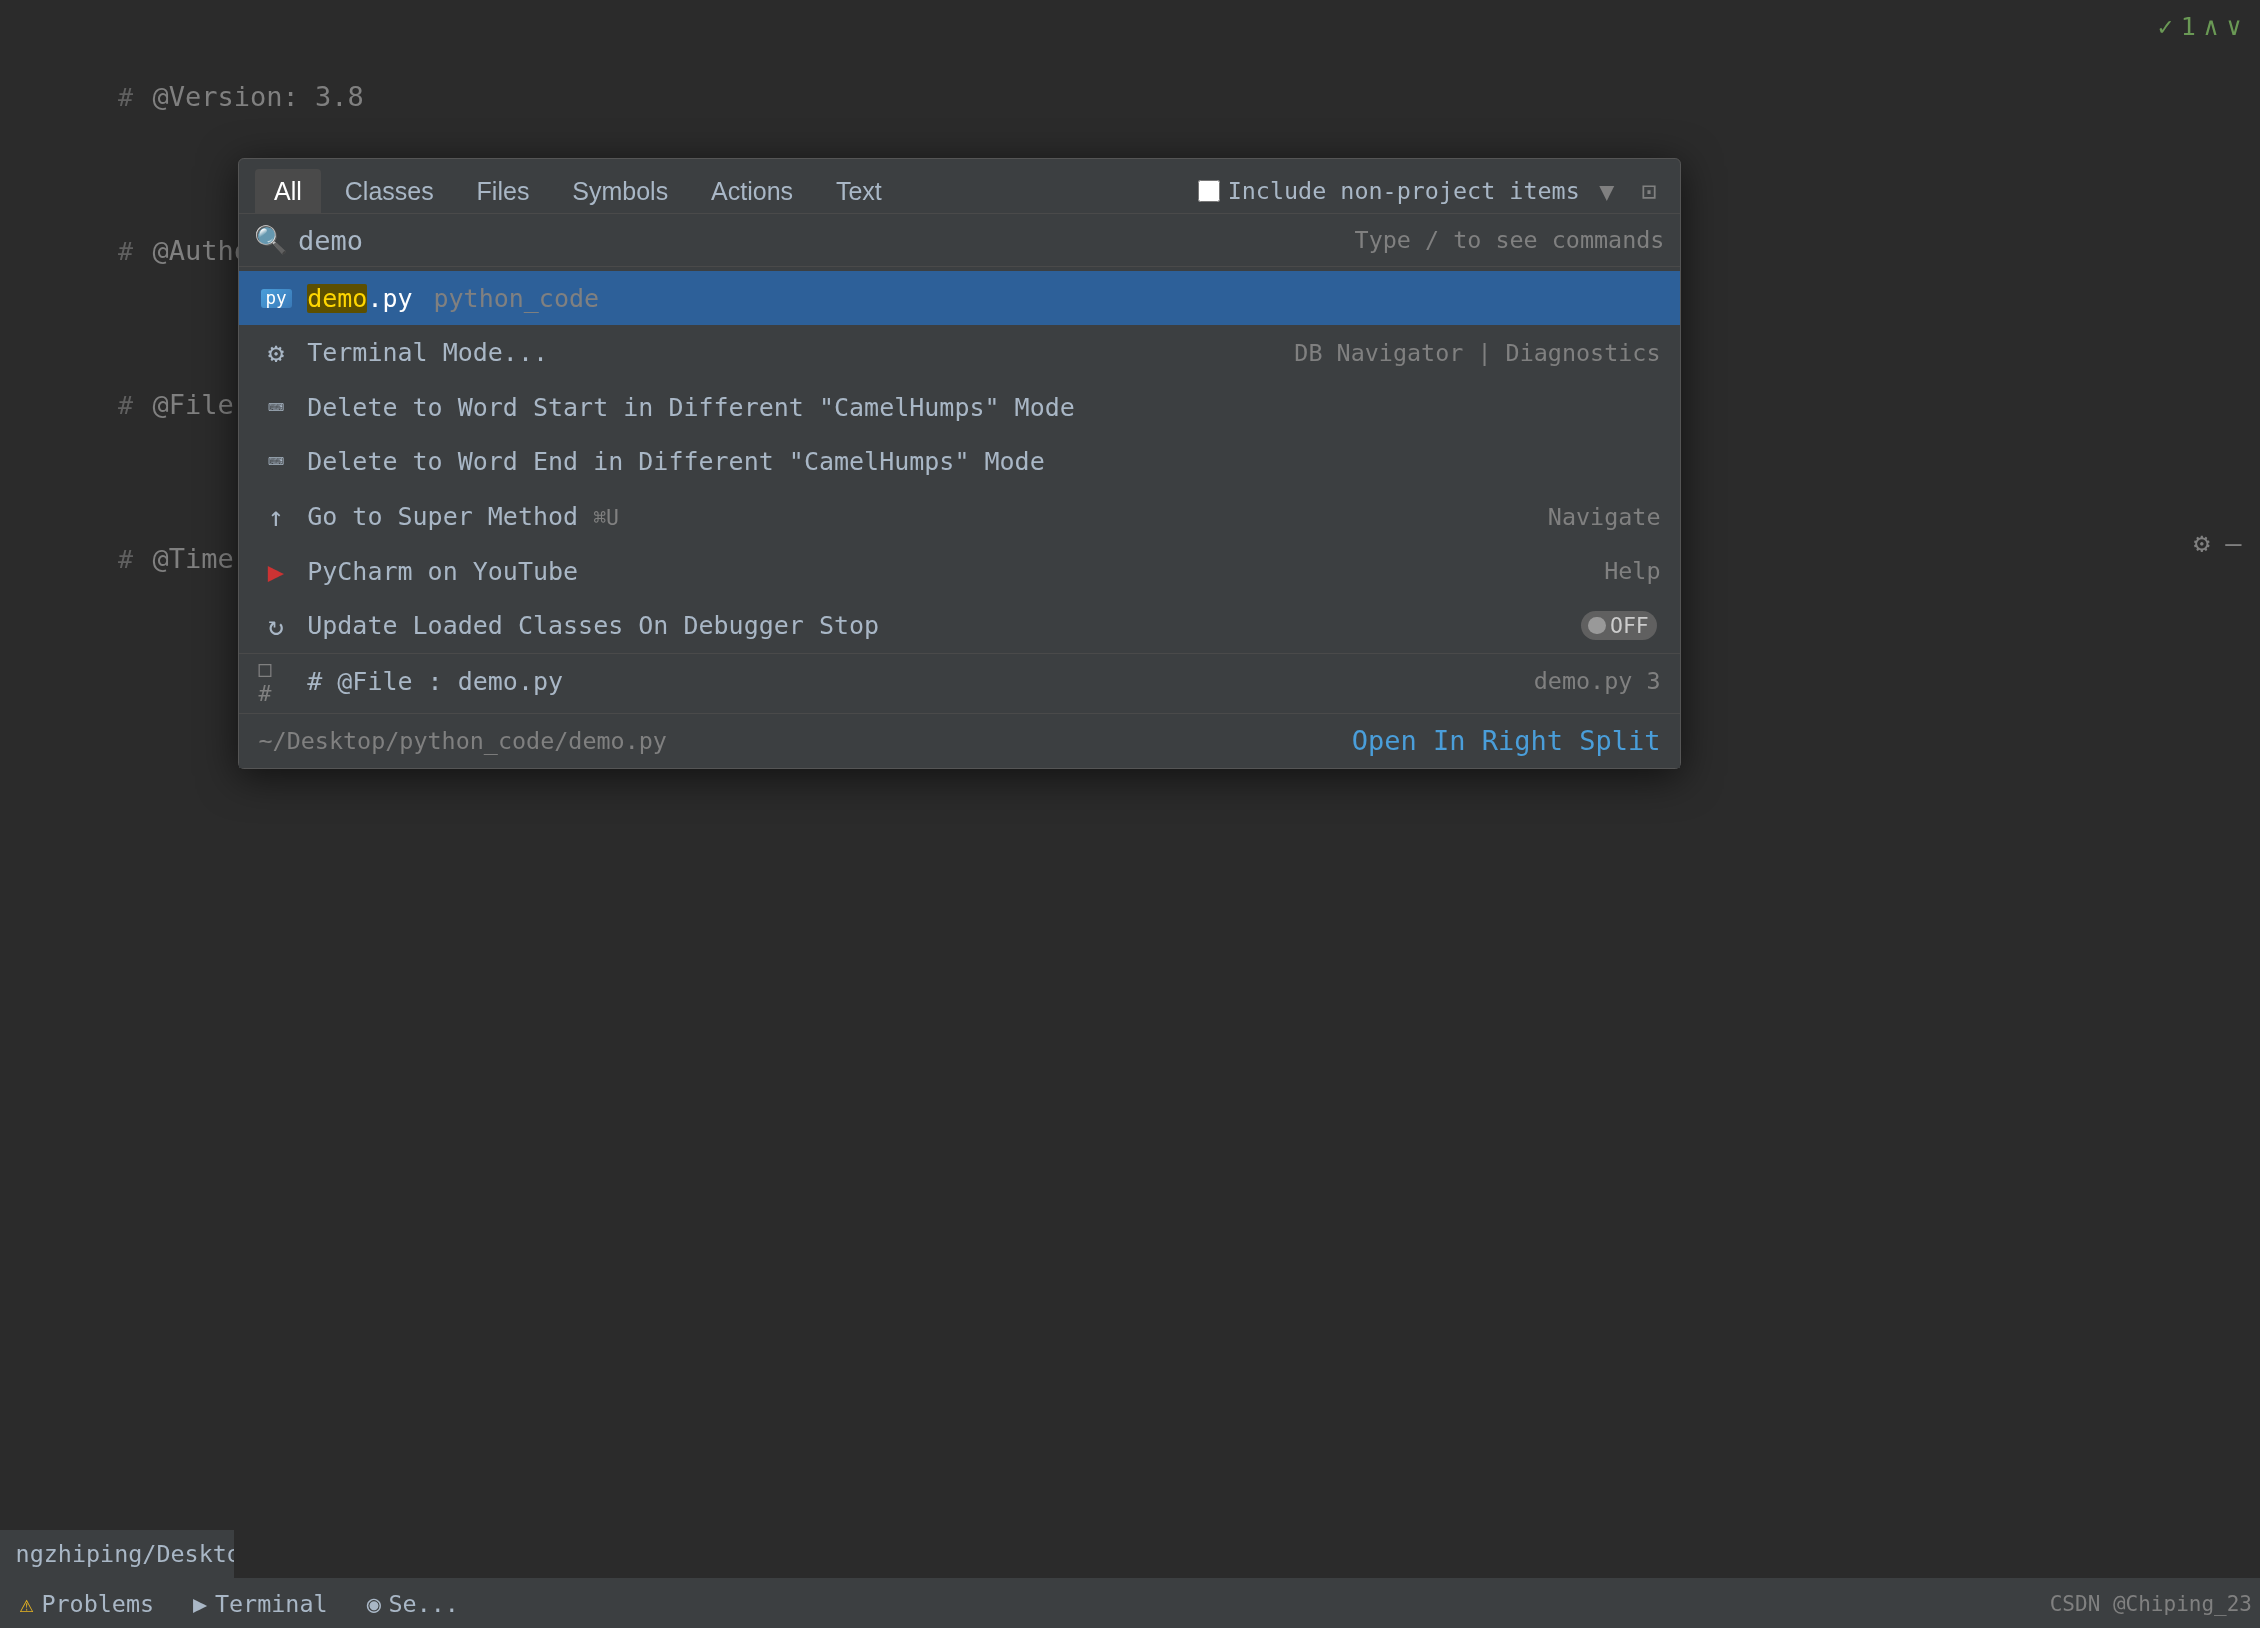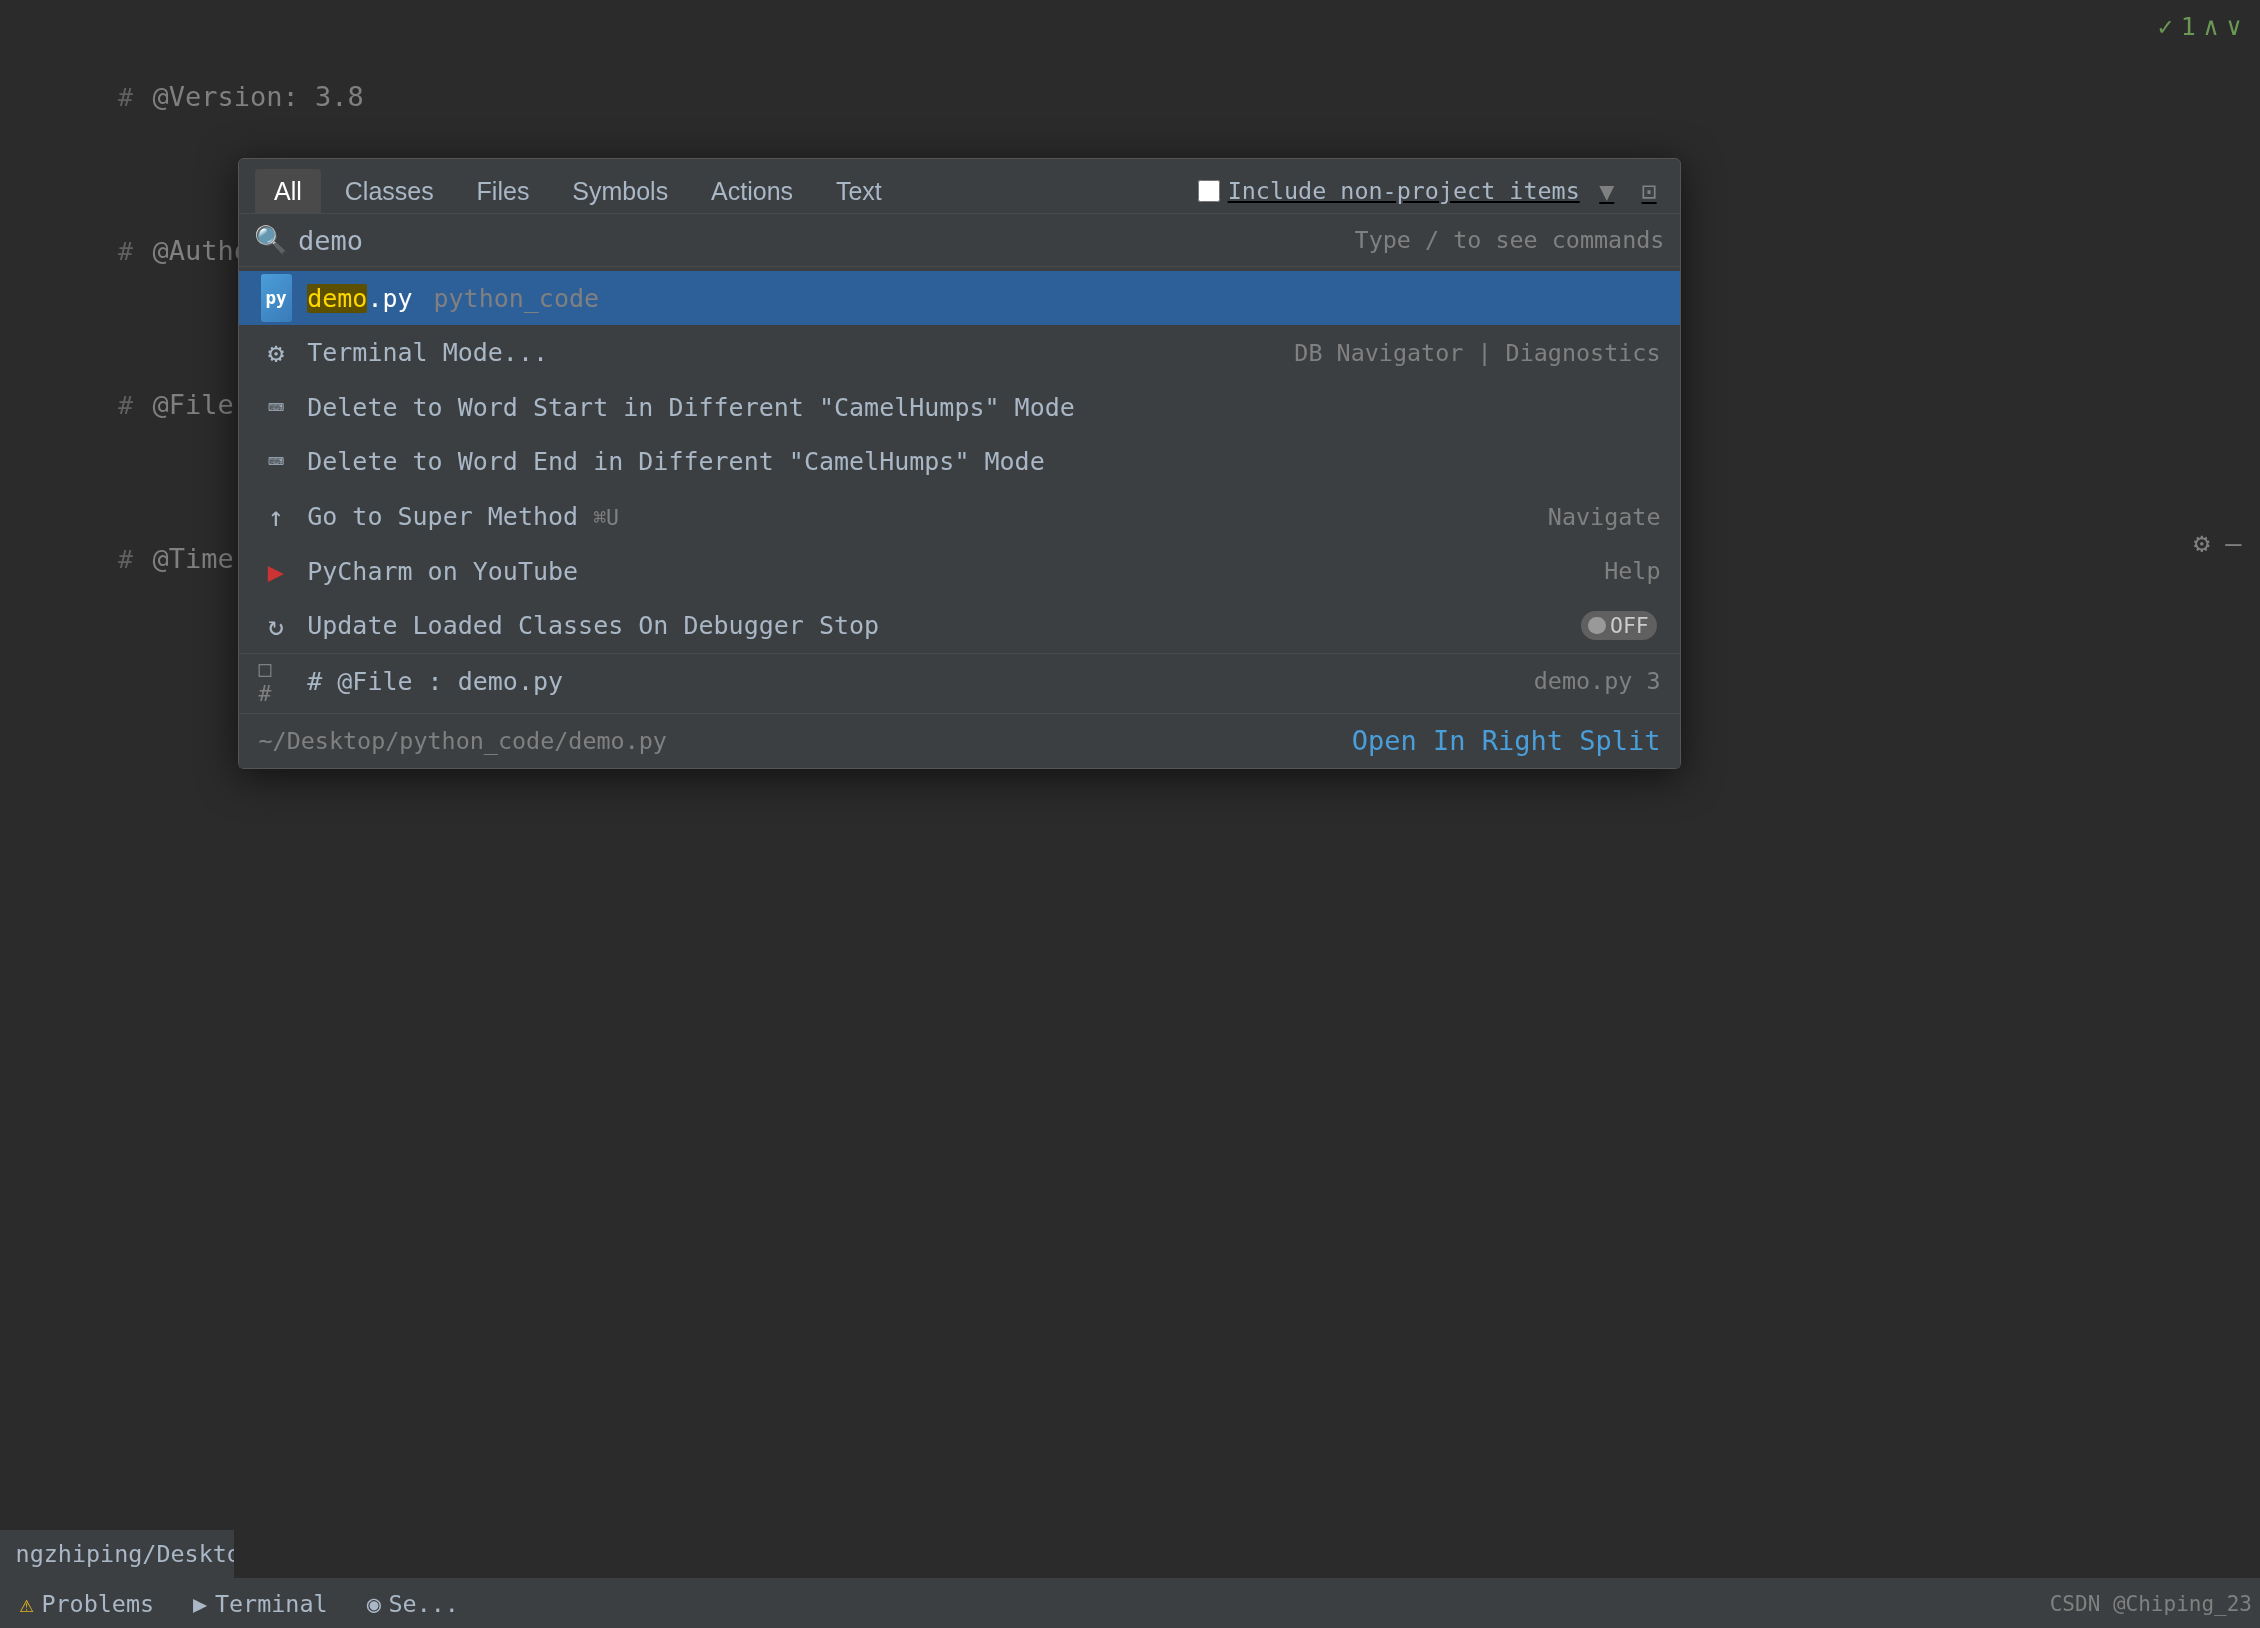--- a/index.html
+++ b/index.html
@@ -125,21 +125,20 @@
     .search-tab.active {
       background: #4a4a4a;
       color: #ffffff;
     }
 
     .tabs-right {
       margin-left: auto;
       display: flex;
       align-items: center;
       gap: 11.7px;
-      text-decoration: underline;
     }
 
     .include-checkbox {
       display: flex;
       align-items: center;
       gap: 7.8px;
       color: #a9b7c6;
       font-size: 23.4px;
     }
 
@@ -277,29 +276,29 @@
 
     .footer-action {
       color: #4a9eda;
       font-size: 27px;
       cursor: pointer;
     }
 
     
     .py-icon {
       width: 31px;
-      height: 48px;
+      height: 19px;
       background: linear-gradient(135deg, #4a9eda, #3a7ab8);
       border-radius: 2.9px;
       display: flex;
       align-items: center;
       justify-content: center;
       font-size: 17.6px;
       color: white;
-      font-weight: bold;
+      font-weight: normal;
     }
 
     .result-divider {
       height: 1px;
       background: #4a4a4a;
       margin: 0;
     }
   </style>
 </head>
 <body>

